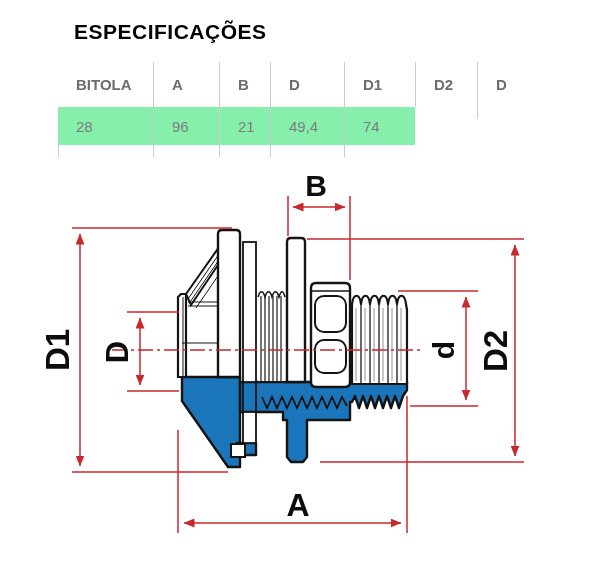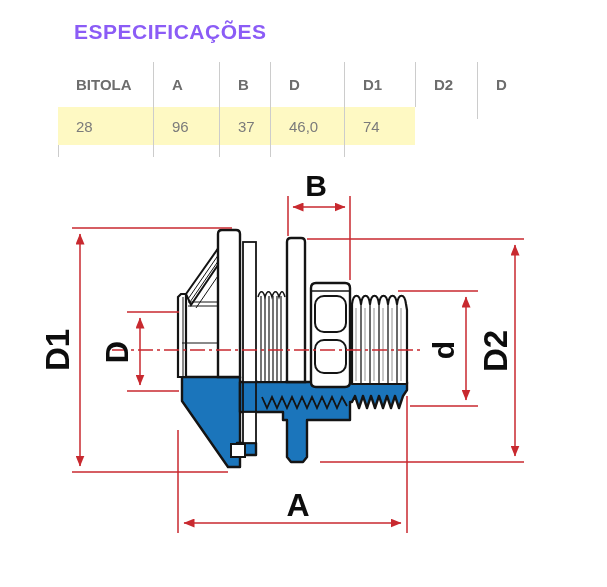--- a/index.html
+++ b/index.html
@@ -2,34 +2,34 @@
 <html><head>
 <meta charset="utf-8">
 <style>
   html,body{margin:0;padding:0;}
   body{
     width:607px;height:587px;position:relative;background:#ffffff;
     font-family:"Liberation Sans",sans-serif;overflow:hidden;
   }
   .page-title{
     position:absolute;left:74px;top:20px;
-    font-size:21px;font-weight:700;letter-spacing:.5px;color:#8b5cf6;
+    font-size:21px;font-weight:700;letter-spacing:.5px;color:#000000;
   }
   .spec-table{
     position:absolute;left:58px;top:62px;width:470px;
     display:grid;
     grid-template-columns:95px 66px 51px 74px 71px 62px 51px;
     grid-auto-rows:auto;
   }
   .spec-table .cell{
     box-sizing:border-box;padding-left:18px;display:flex;align-items:center;
   }
   .spec-table .cell.sep{border-left:1px solid #cccccc;}
   .spec-table .head{height:45px;font-size:15px;font-weight:700;color:#6d6d6d;background:#ffffff;}
-  .spec-table .val{height:38px;font-size:15px;color:#7b7b7b;background:#fef9c3;}
+  .spec-table .val{height:38px;font-size:15px;color:#7b7b7b;background:#86efac;}
   .spec-table .sp{height:12px;background:#ffffff;}
   .drawing-wrap{position:absolute;left:0;top:0;width:607px;height:587px;}
   svg text{font-family:"Liberation Sans",sans-serif;}
 </style>
 </head>
 <body>
 
 <div class="page-title">ESPECIFICAÇÕES</div>
 
 <div class="spec-table">
@@ -37,22 +37,22 @@
   <div class="cell head">BITOLA</div>
   <div class="cell head sep">A</div>
   <div class="cell head sep">B</div>
   <div class="cell head sep">D</div>
   <div class="cell head sep">D1</div>
   <div class="cell head sep">D2</div>
   <div class="cell head sep">D</div>
 
   <div class="cell val">28</div>
   <div class="cell val sep">96</div>
-  <div class="cell val sep">37</div>
-  <div class="cell val sep">46,0</div>
+  <div class="cell val sep">21</div>
+  <div class="cell val sep">49,4</div>
   <div class="cell val sep">74</div>
 
   <div class="cell sp"></div>
   <div class="cell sp sep"></div>
   <div class="cell sp sep"></div>
   <div class="cell sp sep"></div>
   <div class="cell sp sep"></div>
   <div class="cell sp sep"></div>
   <div class="cell sp sep"></div>
 </div>

